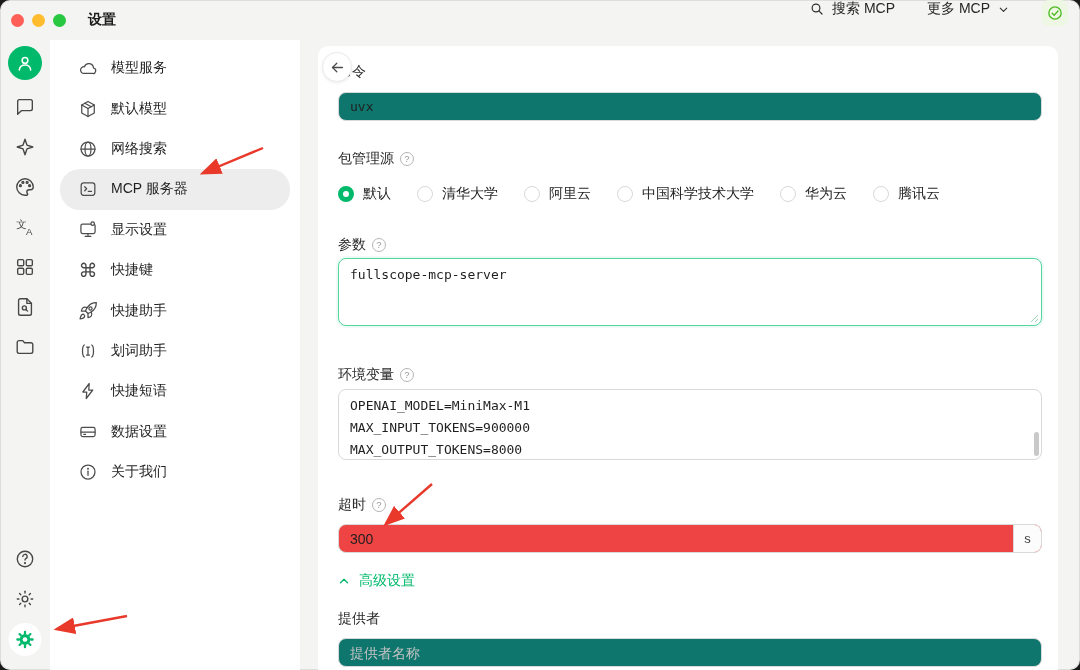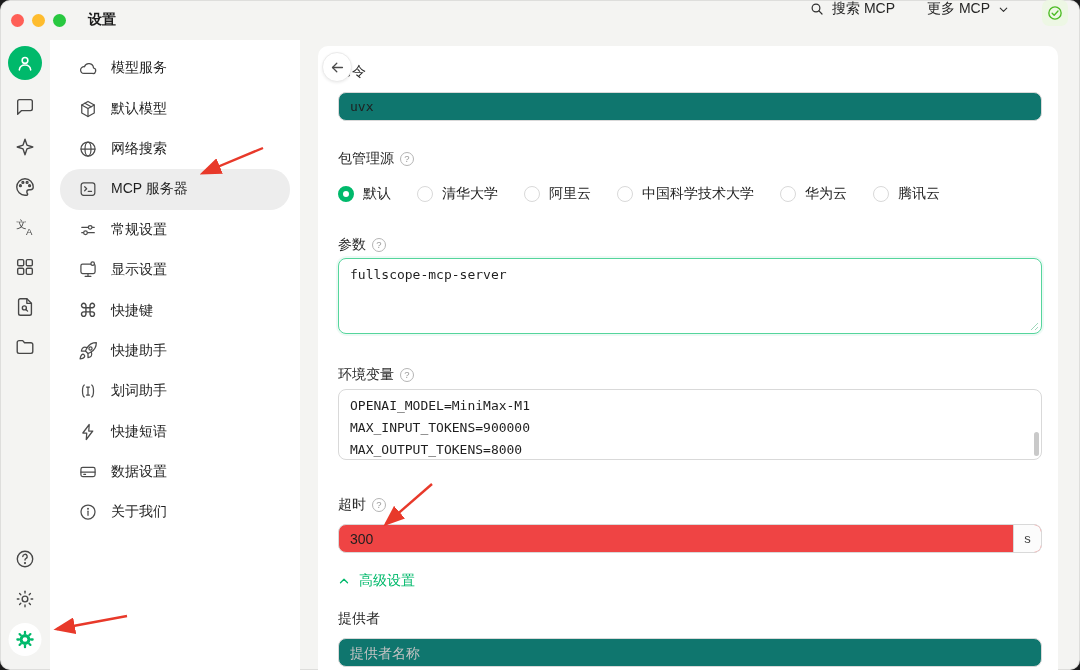--- a/index.html
+++ b/index.html
@@ -210,29 +210,20 @@
     <div class="mi active">
       <svg class="mic" viewBox="0 0 24 24">
           <rect x="3.8" y="4.5" width="16.4" height="15" rx="3"></rect>
           <polyline points="8,9.3 10.4,11.7 8,14.1"></polyline>
           <line x1="12.3" y1="14.9" x2="16.2" y2="14.9"></line>
         </svg>
       <span class="mi-label">MCP 服务器</span>
     </div>
     <div class="mi">
       <svg class="mic" viewBox="0 0 24 24">
-          <line x1="4.5" y1="8.8" x2="19.5" y2="8.8"></line>
-          <circle cx="14.6" cy="8.8" r="2.2" fill="#fff"></circle>
-          <line x1="4.5" y1="15.2" x2="19.5" y2="15.2"></line>
-          <circle cx="9" cy="15.2" r="2.2" fill="#fff"></circle>
-        </svg>
-      <span class="mi-label">常规设置</span>
-    </div>
-    <div class="mi">
-      <svg class="mic" viewBox="0 0 24 24">
           <rect x="3.5" y="5" width="17" height="11.2" rx="2"></rect>
           <line x1="12" y1="16.2" x2="12" y2="19.3"></line>
           <line x1="8.5" y1="19.6" x2="15.5" y2="19.6"></line>
           <circle cx="17.6" cy="4.4" r="2.1" fill="#fff"></circle>
         </svg>
       <span class="mi-label">显示设置</span>
     </div>
     <div class="mi">
       <span class="cmd-glyph" style="width:20px;text-align:center;">⌘</span>
       <span class="mi-label">快捷键</span>
@@ -322,21 +313,21 @@
       <label class="radio">
           <span class="rdot"></span>
           <span>腾讯云</span>
         </label>
     </div>
 
     <div class="flabel" style="top:190px;">
       <span>参数</span>
       <span class="qmark">?</span>
     </div>
-    <div class="ta-wrap" style="top:212px;height:76px;">
+    <div class="ta-wrap" style="top:212px;height:68px;">
       <textarea class="ta focused" spellcheck="false" style="">fullscope-mcp-server</textarea>
       <svg class="resize-grip" viewBox="0 0 10 10">
           <line x1="2" y1="9" x2="9" y2="2" stroke="#9fd8bb" stroke-width="1"></line>
           <line x1="6" y1="9" x2="9" y2="6" stroke="#9fd8bb" stroke-width="1"></line>
         </svg>
     </div>
 
     <div class="flabel" style="top:320px;">
       <span>环境变量</span>
       <span class="qmark">?</span>

